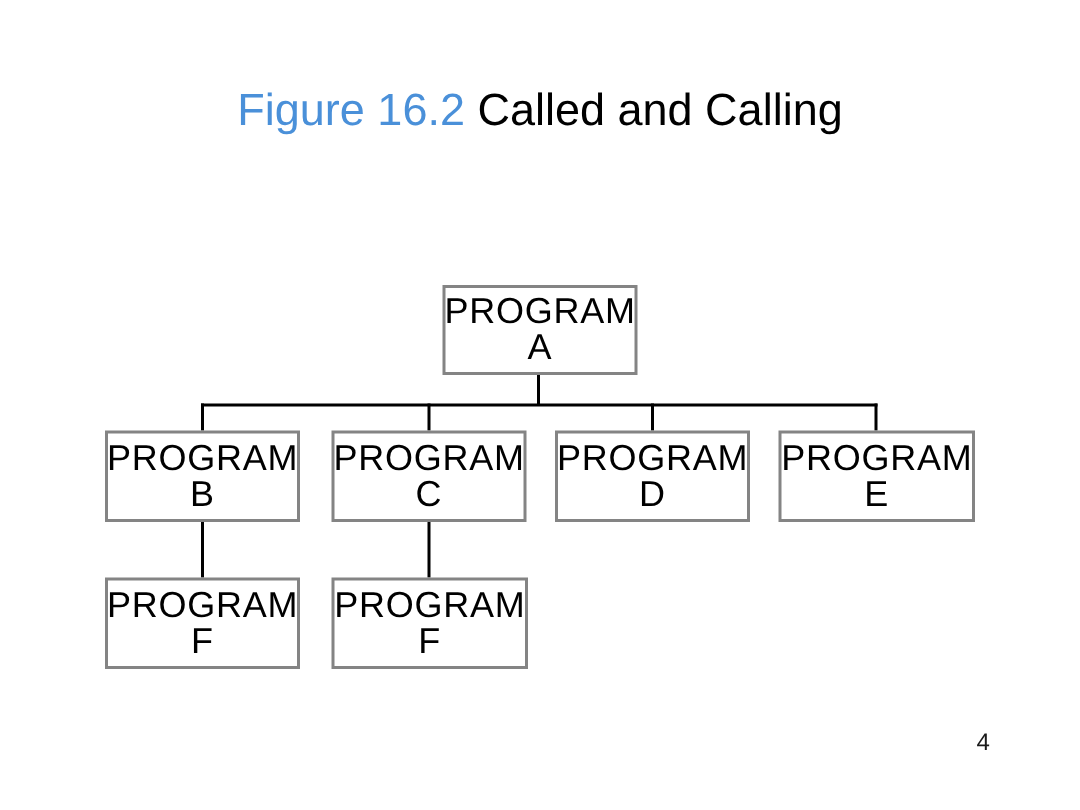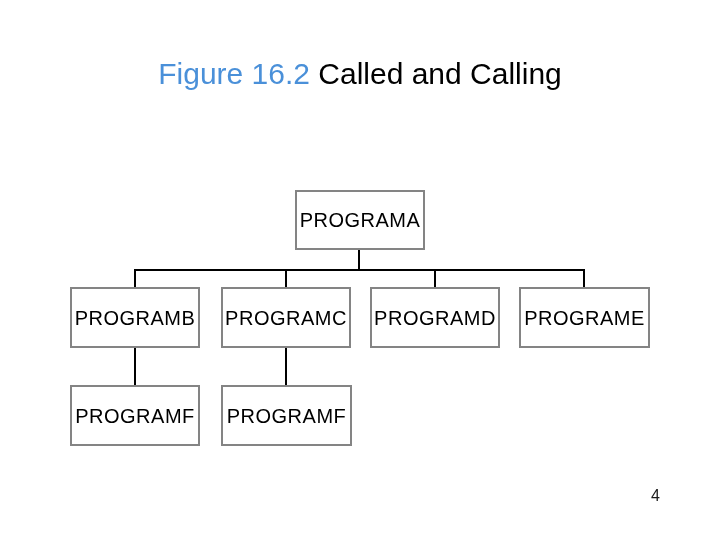--- a/index.html
+++ b/index.html
@@ -25,24 +25,24 @@
     font-weight: 400;
     color: #000000;
   }
   .title .accent { color: #4a90d9; }
 
   .node {
     position: absolute;
     background: #ffffff;
     border: 2px solid #848484;
     display: flex;
-    flex-direction: row;
+    flex-direction: column;
     align-items: center;
     justify-content: center;
-    font-size: 20px;
+    font-size: 24px;
     line-height: 24px;
     letter-spacing: 0.5px;
     color: #000000;
     text-align: right;
     z-index: 2;
   }
 
   .conn { position: absolute; background: #000000; z-index: 1; }
   .conn.h { height: 2px; }
   .conn.v { width: 2px; }

